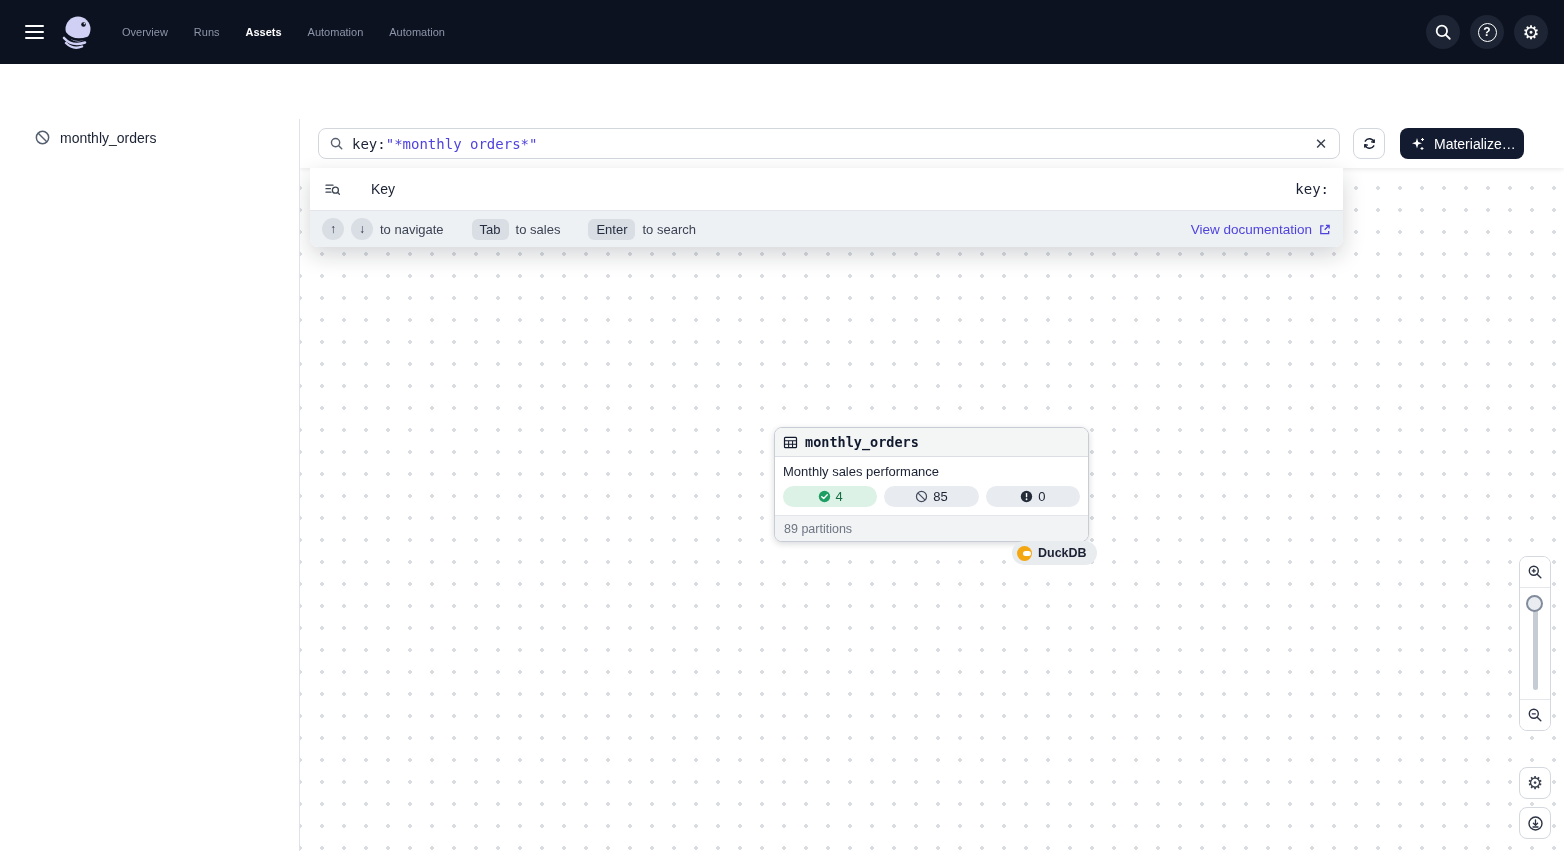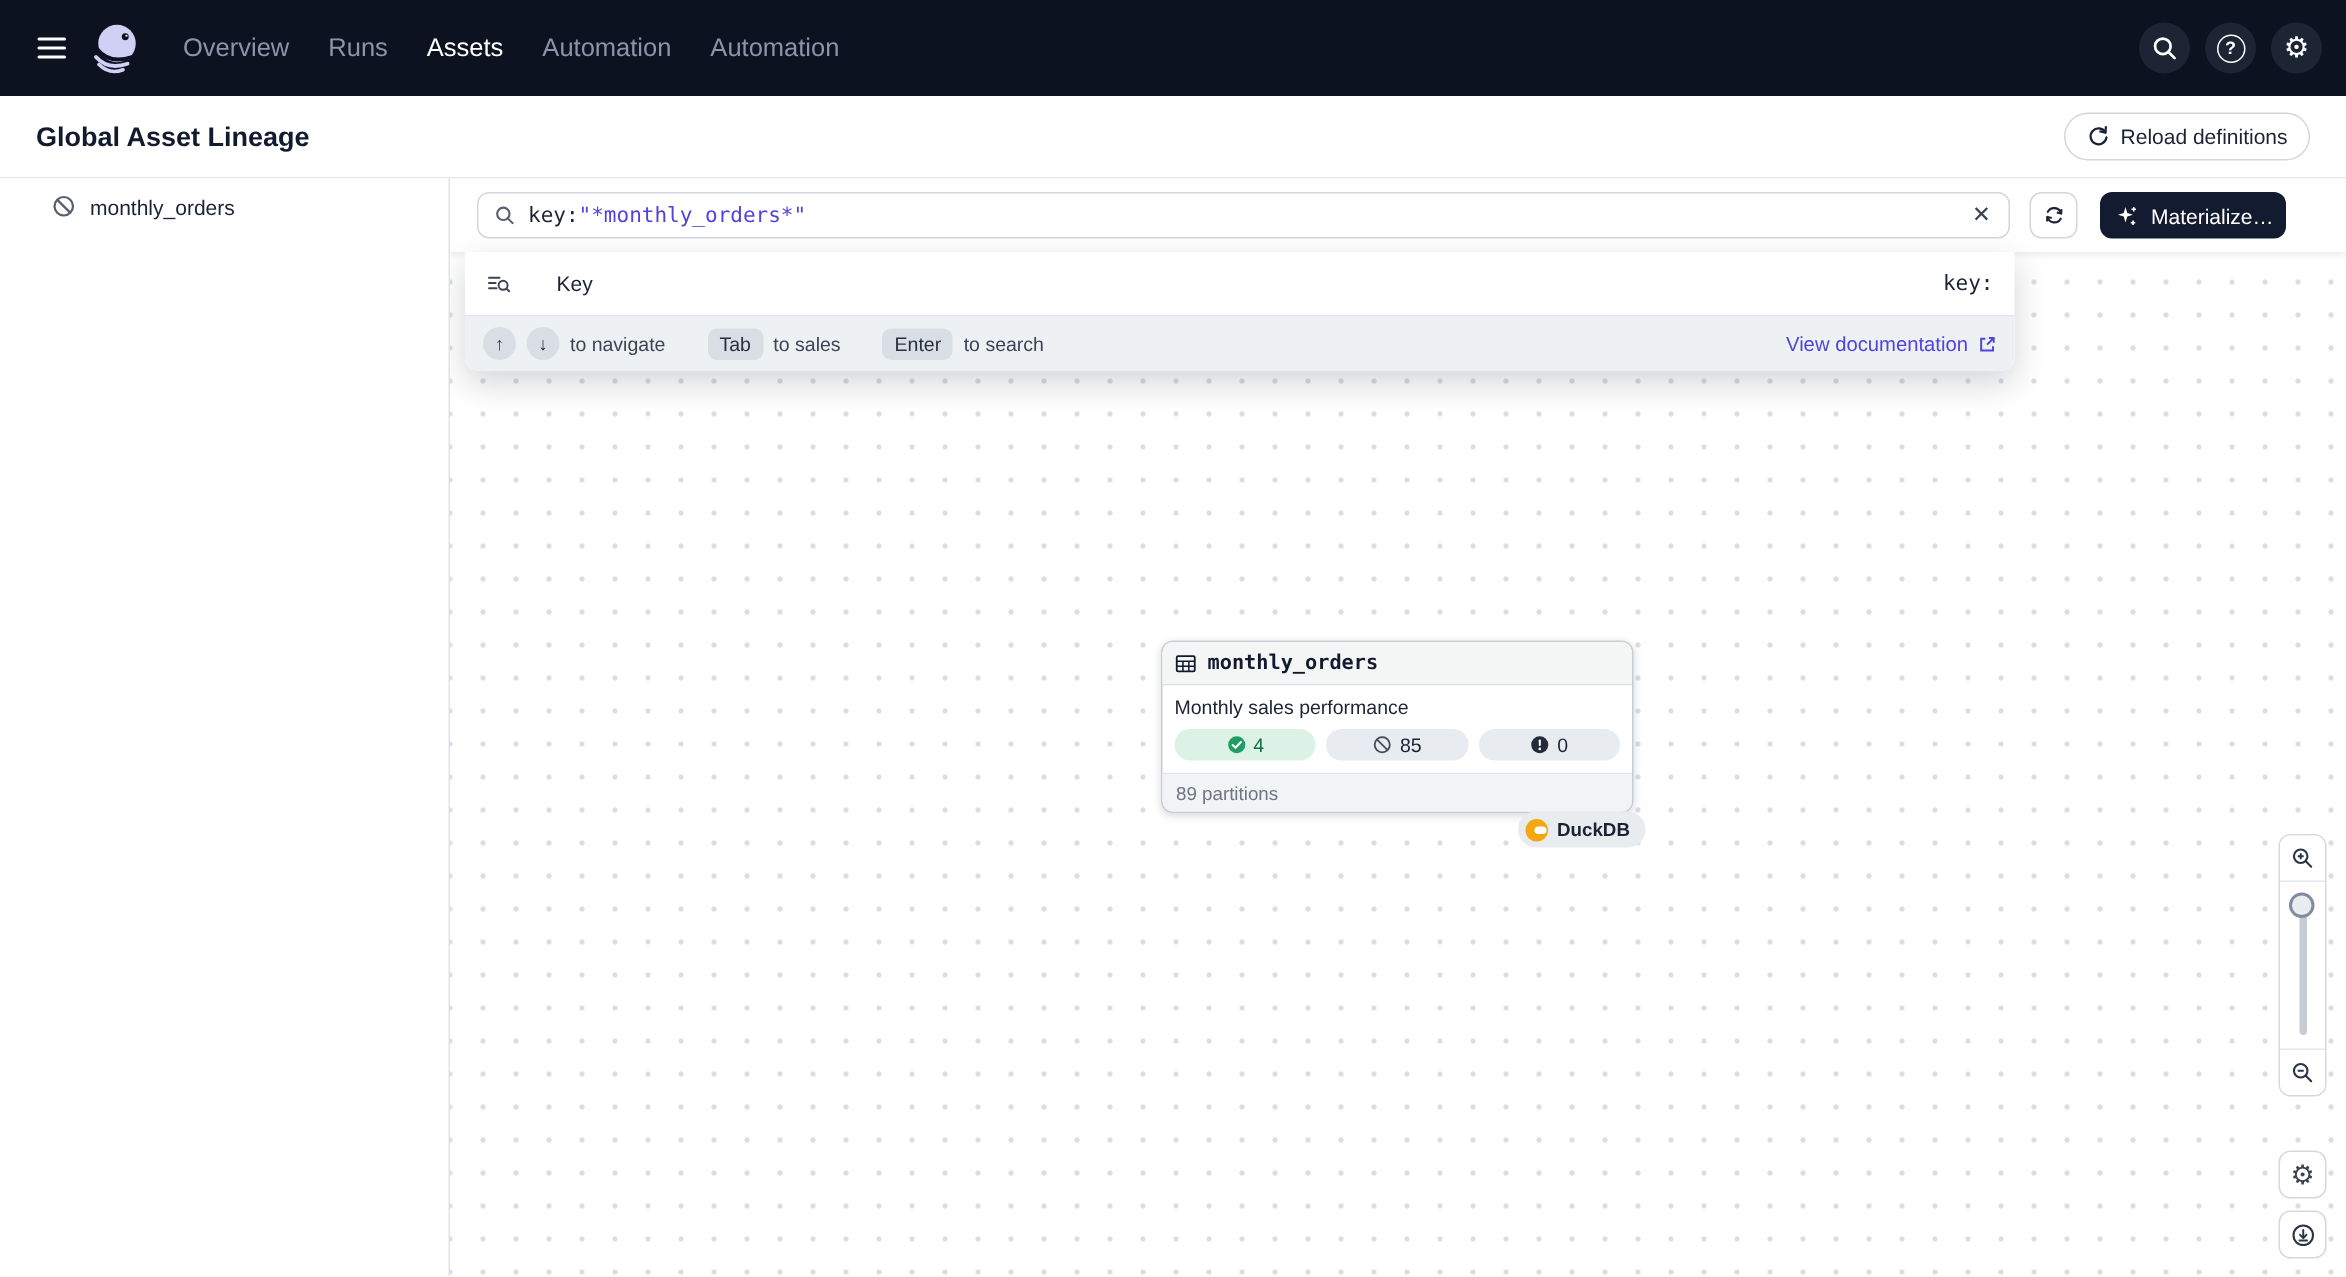--- a/index.html
+++ b/index.html
@@ -13,23 +13,23 @@
   
   .topnav {
     position:absolute; top:0; left:0; right:0; height:64px;
     background:#0d1221; display:flex; align-items:center; padding:0 16px;
   }
   .hamburger { width:36px; height:36px; border:none; background:transparent; cursor:pointer;
     display:flex; flex-direction:column; justify-content:center; gap:4px; align-items:center; }
   .hamburger i { display:block; width:19px; height:2px; background:#fff; border-radius:1px; }
   .logo { width:38px; height:38px; margin-left:6px; display:flex; align-items:center; justify-content:center; cursor:pointer; }
   .navlinks { display:flex; align-items:center; gap:26px; margin-left:26px; }
-  .navlink { font-size:17px; font-weight:500; color:#8c95a8; cursor:pointer; background:none; border:none;
+  .navlink { font-size:11px; font-weight:500; color:#8c95a8; cursor:pointer; background:none; border:none;
     font-family:"Liberation Sans", sans-serif; }
-  .navlink.active { color:#ffffff; font-weight:400;text-align:right; }
+  .navlink.active { color:#ffffff; font-weight:700;text-align:right; }
   .topnav .spacer { flex:1; }
   .nav-iconbtn { width:34px; height:34px; border-radius:50%; background:#1d2534; border:none; cursor:pointer;
     display:flex; align-items:center; justify-content:center; color:#fff; margin-left:10px; }
   .ring-q { width:19px; height:19px; border:1.6px solid #fff; border-radius:50%; display:flex;
     align-items:center; justify-content:center; font-size:12px; font-weight:700; color:#fff; }
   .gear-glyph { font-size:19px; line-height:1; color:#fff; }
 
   
   .pagehead {
     position:absolute; top:64px; left:0; right:0; height:55px; background:#fff;
@@ -173,31 +173,20 @@
       </svg>
     </button>
     <button class="nav-iconbtn">
       <span class="ring-q">?</span>
     </button>
     <button class="nav-iconbtn">
       <span class="gear-glyph">⚙</span>
     </button>
   </header>
 
-  <div class="pagehead">
-    <h1 class="page-title">Global Asset Lineage</h1>
-    <span class="spacer"></span>
-    <button class="reload-btn">
-      <svg width="16" height="16" viewBox="0 0 16 16">
-        <path d="M12.6 5.2 A5.3 5.3 0 1 0 13.3 8.6" fill="none" stroke="#1b2234" stroke-width="1.5" stroke-linecap="round"></path>
-        <path d="M12.9 1.8 L12.7 5.4 L9.2 4.6" fill="none" stroke="#1b2234" stroke-width="1.5" stroke-linejoin="round" stroke-linecap="round"></path>
-      </svg>
-      <span>Reload definitions</span>
-    </button>
-  </div>
 
   <aside class="sidebar">
     <div class="side-asset">
       <svg width="17" height="17" viewBox="0 0 16 16">
         <circle cx="8" cy="8" r="5.8" fill="none" stroke="#555f70" stroke-width="1.4"></circle>
         <path d="M4 4 L12 12" stroke="#555f70" stroke-width="1.4"></path>
       </svg>
       <span>monthly_orders</span>
     </div>
   </aside>

